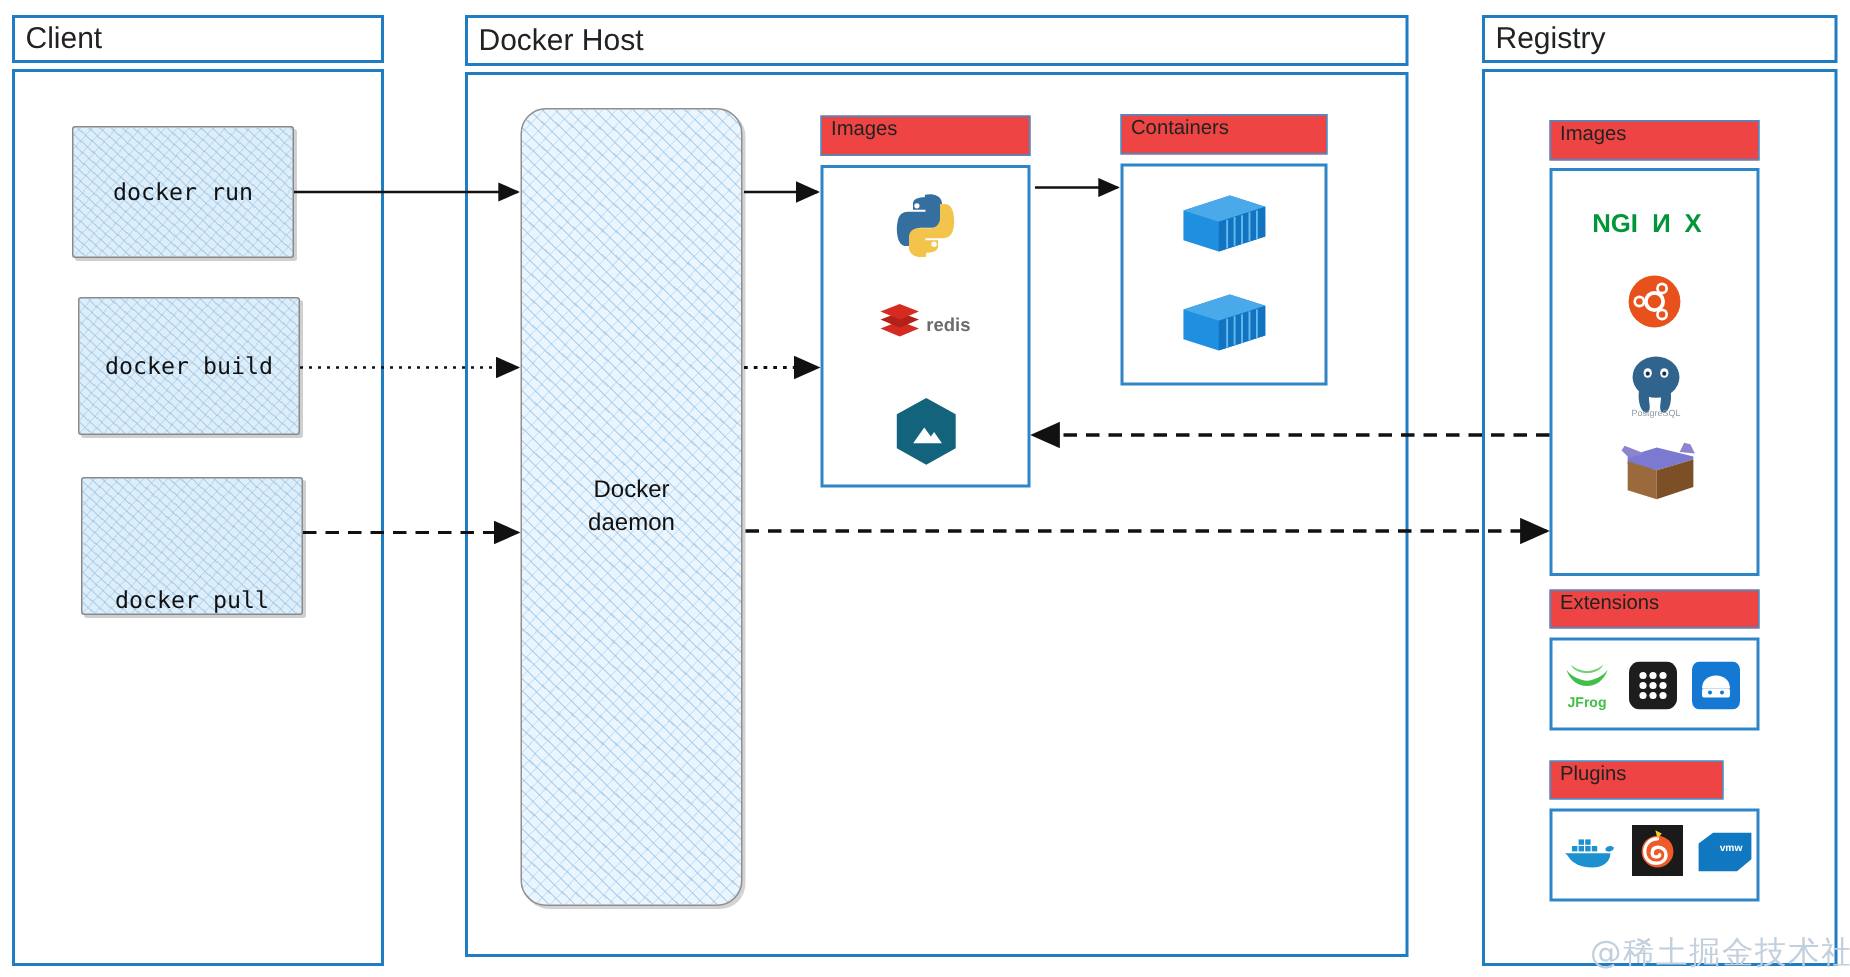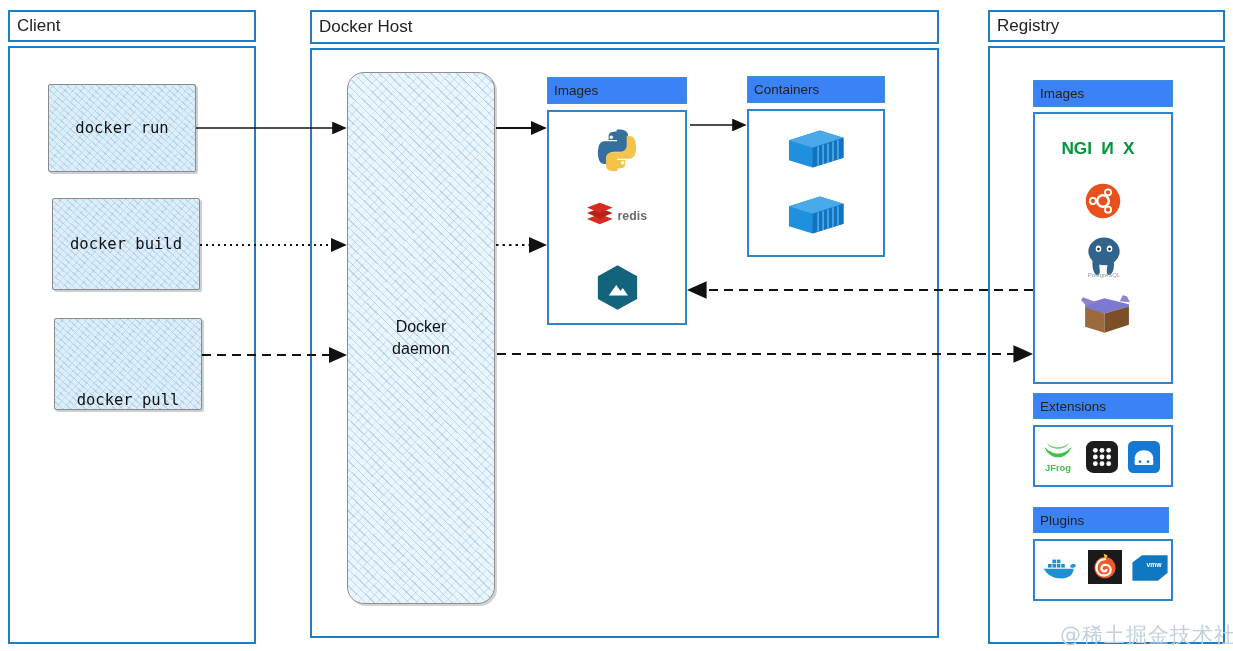--- a/index.html
+++ b/index.html
@@ -1,23 +1,23 @@
 <!DOCTYPE html>
 <html><head>
 <meta charset="utf-8">
 <style>
   html,body{margin:0;padding:0;background:#ffffff;}
   body{width:1233px;height:651px;position:relative;overflow:hidden;
        font-family:"Liberation Sans",sans-serif;color:#1a1a1a;}
   .panel-header{position:absolute;border:2px solid #1f7dc4;background:#fff;
        display:flex;align-items:center;box-sizing:border-box;padding-left:7px;
-       font-size:17px;color:#222;}
+       font-size:20px;color:#222;}
   .panel-body{position:absolute;border:2px solid #1f7dc4;background:#fff;box-sizing:border-box;}
-  .sub-header{position:absolute;border:1.5px solid #3a92d0;background:#3b82f6;
-       display:flex;align-items:center;box-sizing:border-box;padding-left:6px;
+  .sub-header{position:absolute;border:1.5px solid #3a92d0;background:#ef4444;
+       display:flex;align-items:flex-start;box-sizing:border-box;padding-left:6px;
        font-size:13.5px;color:#222;}
   .sub-body{position:absolute;border:2px solid #2e86c8;background:#fff;box-sizing:border-box;}
   .cmd-box{position:absolute;box-sizing:border-box;border:1.4px solid #8a8a8a;
        border-radius:2px;background:#ddeefb;
        background-image:repeating-linear-gradient(42deg,rgba(120,170,215,.36) 0 1px,rgba(255,255,255,0) 1px 5px),
                         repeating-linear-gradient(-48deg,rgba(120,170,215,.22) 0 1px,rgba(255,255,255,0) 1px 6px);
        display:flex;align-items:center;justify-content:center;
        font-family:"DejaVu Sans Mono","Liberation Mono",monospace;font-size:15.5px;color:#111;
        box-shadow:2px 2px 0 rgba(110,110,110,.33);}
   .daemon{position:absolute;box-sizing:border-box;border:1.6px solid #8f8f8f;border-radius:17px;
@@ -215,21 +215,21 @@
 <div class="ico" style="left:1128px;top:441px;width:32px;height:32px;">
   <svg viewBox="0 0 48 48" width="32" height="32">
     <rect x="0" y="0" width="48" height="48" rx="8" fill="#1579d4"></rect>
     <path d="M10 27c0-8 6-13 14-13s14 5 14 13z" fill="#fff"></path>
     <rect x="10" y="27" width="28" height="9" rx="2" fill="#fff"></rect>
     <circle cx="18" cy="31" r="2" fill="#1579d4"></circle>
     <circle cx="30" cy="31" r="2" fill="#1579d4"></circle>
   </svg>
 </div>
 
-<div class="sub-header" style="left:1033px;top:507px;width:136px;height:26px;">
+<div class="sub-header" style="left:1033px;top:507px;width:116px;height:26px;">
   <span>Plugins</span>
 </div>
 <div class="sub-body" style="left:1033px;top:539px;width:140px;height:62px;"></div>
 
 <div class="ico" style="left:1040px;top:552px;width:40px;height:32px;">
   <svg viewBox="0 0 100 72" width="40" height="32">
     <g fill="#1d91d0">
       <rect x="20" y="26" width="9" height="9"></rect>
         <rect x="31" y="26" width="9" height="9"></rect>
       <rect x="42" y="26" width="9" height="9"></rect>

